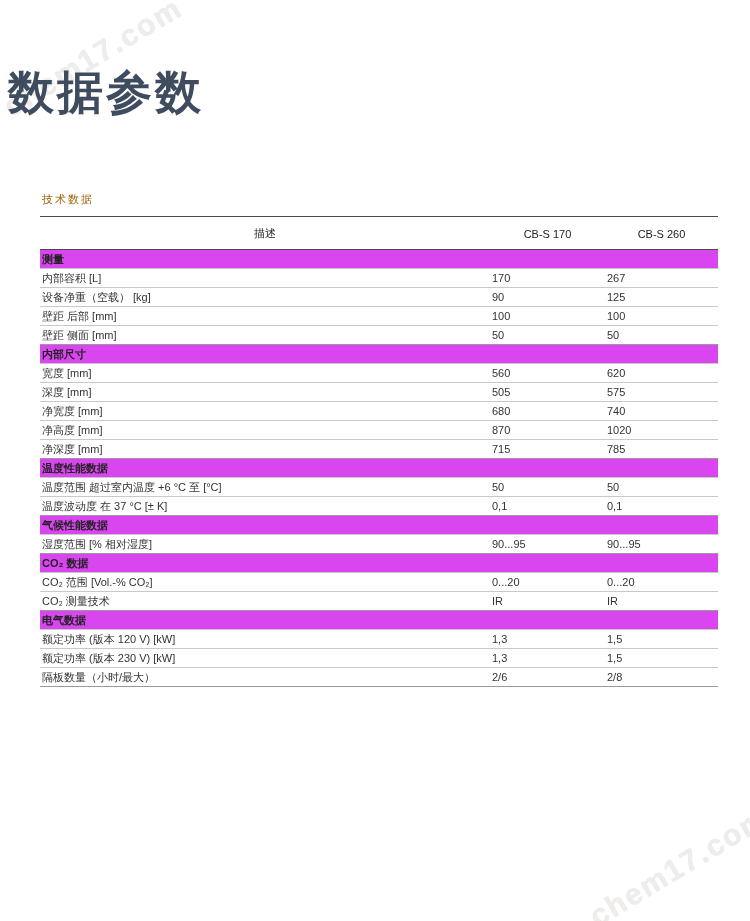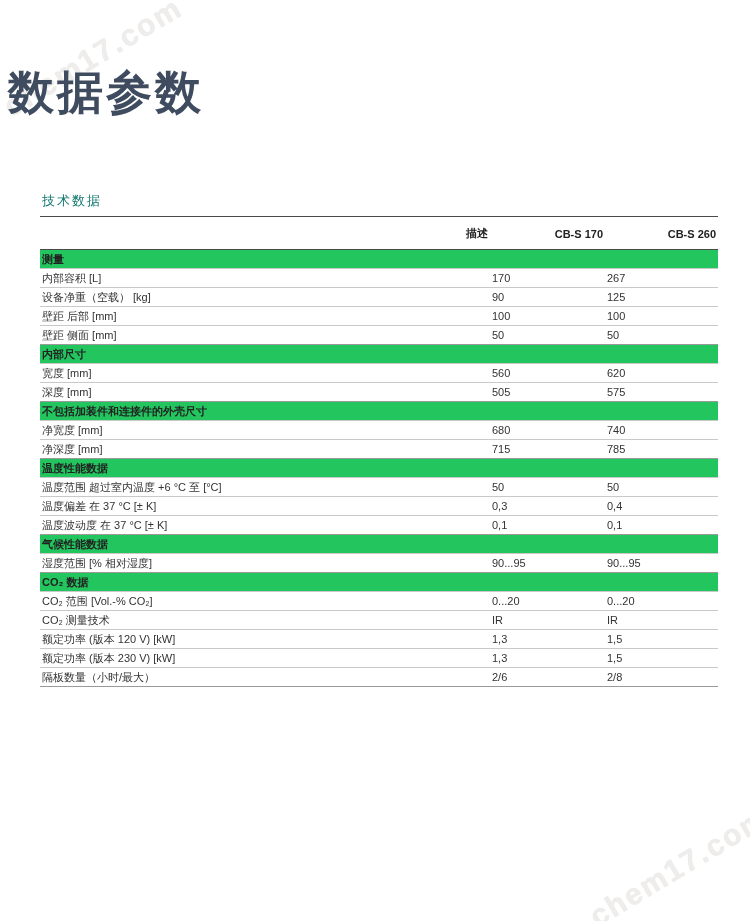--- a/index.html
+++ b/index.html
@@ -26,21 +26,21 @@
   .page-title {
     position:absolute; top:62px; left:8px;
     width:100%; text-align:left;
     font-size:46px; font-weight:bold;
     letter-spacing:3px;
     color:#3f4c60;
   }
 
   .tech-heading {
     position:absolute; left:42px; top:192px;
-    font-size:13px; color:#0f766e;
+    font-size:11px; color:#a16207;
     letter-spacing:2px;
   }
 
   .table-wrap {
     position:absolute; left:40px; top:216px;
     width:678px;
   }
   table.spec {
     width:100%;
     border-collapse:collapse;
@@ -48,40 +48,40 @@
     color:#333;
     border-top:1px solid #4a4a4a;
     border-bottom:1px solid #9a9a9a;
     table-layout:fixed;
   }
   table.spec col.c-desc { width:450px; }
   table.spec col.c-v1   { width:115px; }
   table.spec col.c-v2   { width:113px; }
 
   thead th {
-    text-align:right;
-    font-weight:bold;
+    text-align:center;
+    font-weight:normal;
     font-size:11px;
     color:#222;
     padding:9px 2px 8px 2px;
     border-bottom:1px solid #4a4a4a;
   }
 
   tbody td {
     padding:3px 2px;
     line-height:12px;
     height:19px;
     border-top:1px solid #c9c9c9;
     vertical-align:middle;
     white-space:nowrap;
     overflow:hidden;
   }
   tbody tr:first-child td { border-top:none; }
   tbody tr.section td {
-    background:#22c55e;
+    background:#d946ef;
     font-weight:bold;
     color:#222;
     border-top:1px solid #9a9a9a;
   }
   tbody tr.data + tr.section td { border-top:1px solid #9a9a9a; }
 </style>
 </head>
 <body>
 
 <div class="watermark wm-top-left">chem17.com</div>
@@ -134,47 +134,44 @@
         <tr class="data">
           <td>宽度 [mm]</td>
           <td>560</td>
           <td>620</td>
         </tr>
         <tr class="data">
           <td>深度 [mm]</td>
           <td>505</td>
           <td>575</td>
         </tr>
-        <tr class="section">
-          <td colspan="3">不包括加装件和连接件的外壳尺寸</td>
-        </tr>
         <tr class="data">
           <td>净宽度 [mm]</td>
           <td>680</td>
           <td>740</td>
         </tr>
         <tr class="data">
+          <td>净高度 [mm]</td>
+          <td>870</td>
+          <td>1020</td>
+        </tr>
+        <tr class="data">
           <td>净深度 [mm]</td>
           <td>715</td>
           <td>785</td>
         </tr>
         <tr class="section">
           <td colspan="3">温度性能数据</td>
         </tr>
         <tr class="data">
           <td>温度范围 超过室内温度 +6 °C 至 [°C]</td>
           <td>50</td>
           <td>50</td>
         </tr>
         <tr class="data">
-          <td>温度偏差 在 37 °C [± K]</td>
-          <td>0,3</td>
-          <td>0,4</td>
-        </tr>
-        <tr class="data">
           <td>温度波动度 在 37 °C [± K]</td>
           <td>0,1</td>
           <td>0,1</td>
         </tr>
         <tr class="section">
           <td colspan="3">气候性能数据</td>
         </tr>
         <tr class="data">
           <td>湿度范围 [% 相对湿度]</td>
           <td>90...95</td>
@@ -186,20 +183,23 @@
         <tr class="data">
           <td>CO₂ 范围 [Vol.-% CO₂]</td>
           <td>0...20</td>
           <td>0...20</td>
         </tr>
         <tr class="data">
           <td>CO₂ 测量技术</td>
           <td>IR</td>
           <td>IR</td>
         </tr>
+        <tr class="section">
+          <td colspan="3">电气数据</td>
+        </tr>
         <tr class="data">
           <td>额定功率 (版本 120 V) [kW]</td>
           <td>1,3</td>
           <td>1,5</td>
         </tr>
         <tr class="data">
           <td>额定功率 (版本 230 V) [kW]</td>
           <td>1,3</td>
           <td>1,5</td>
         </tr>

